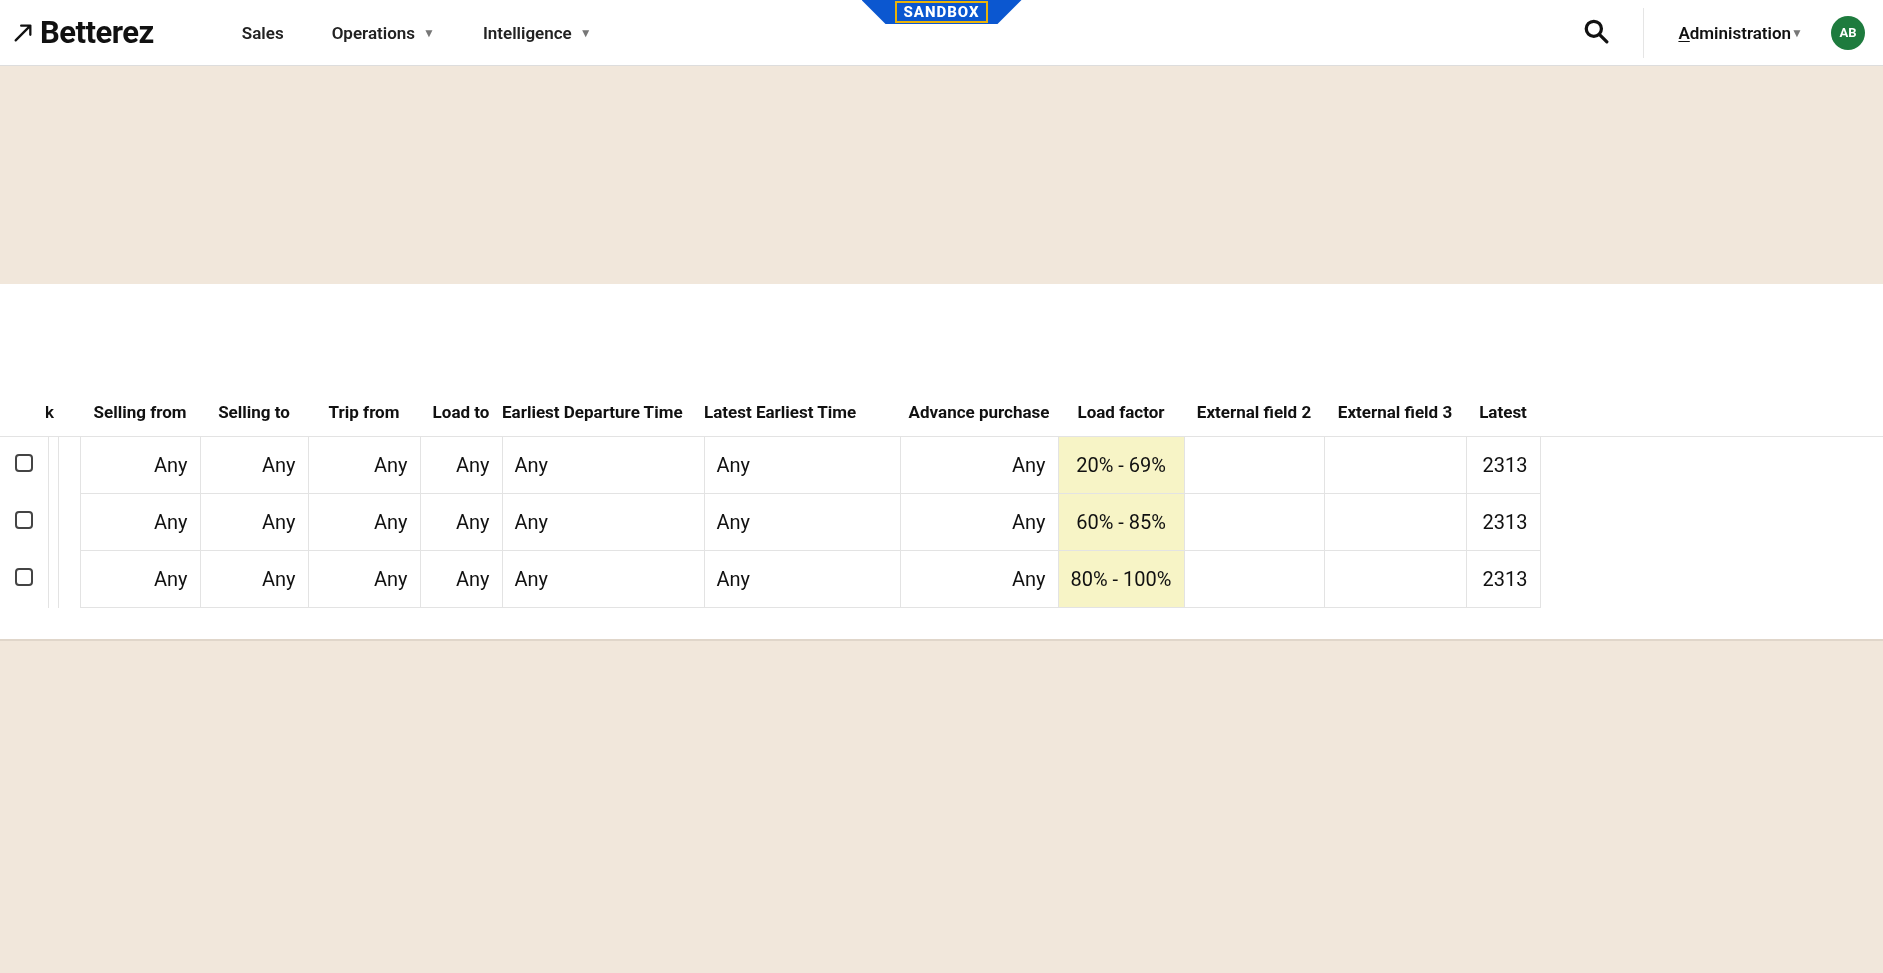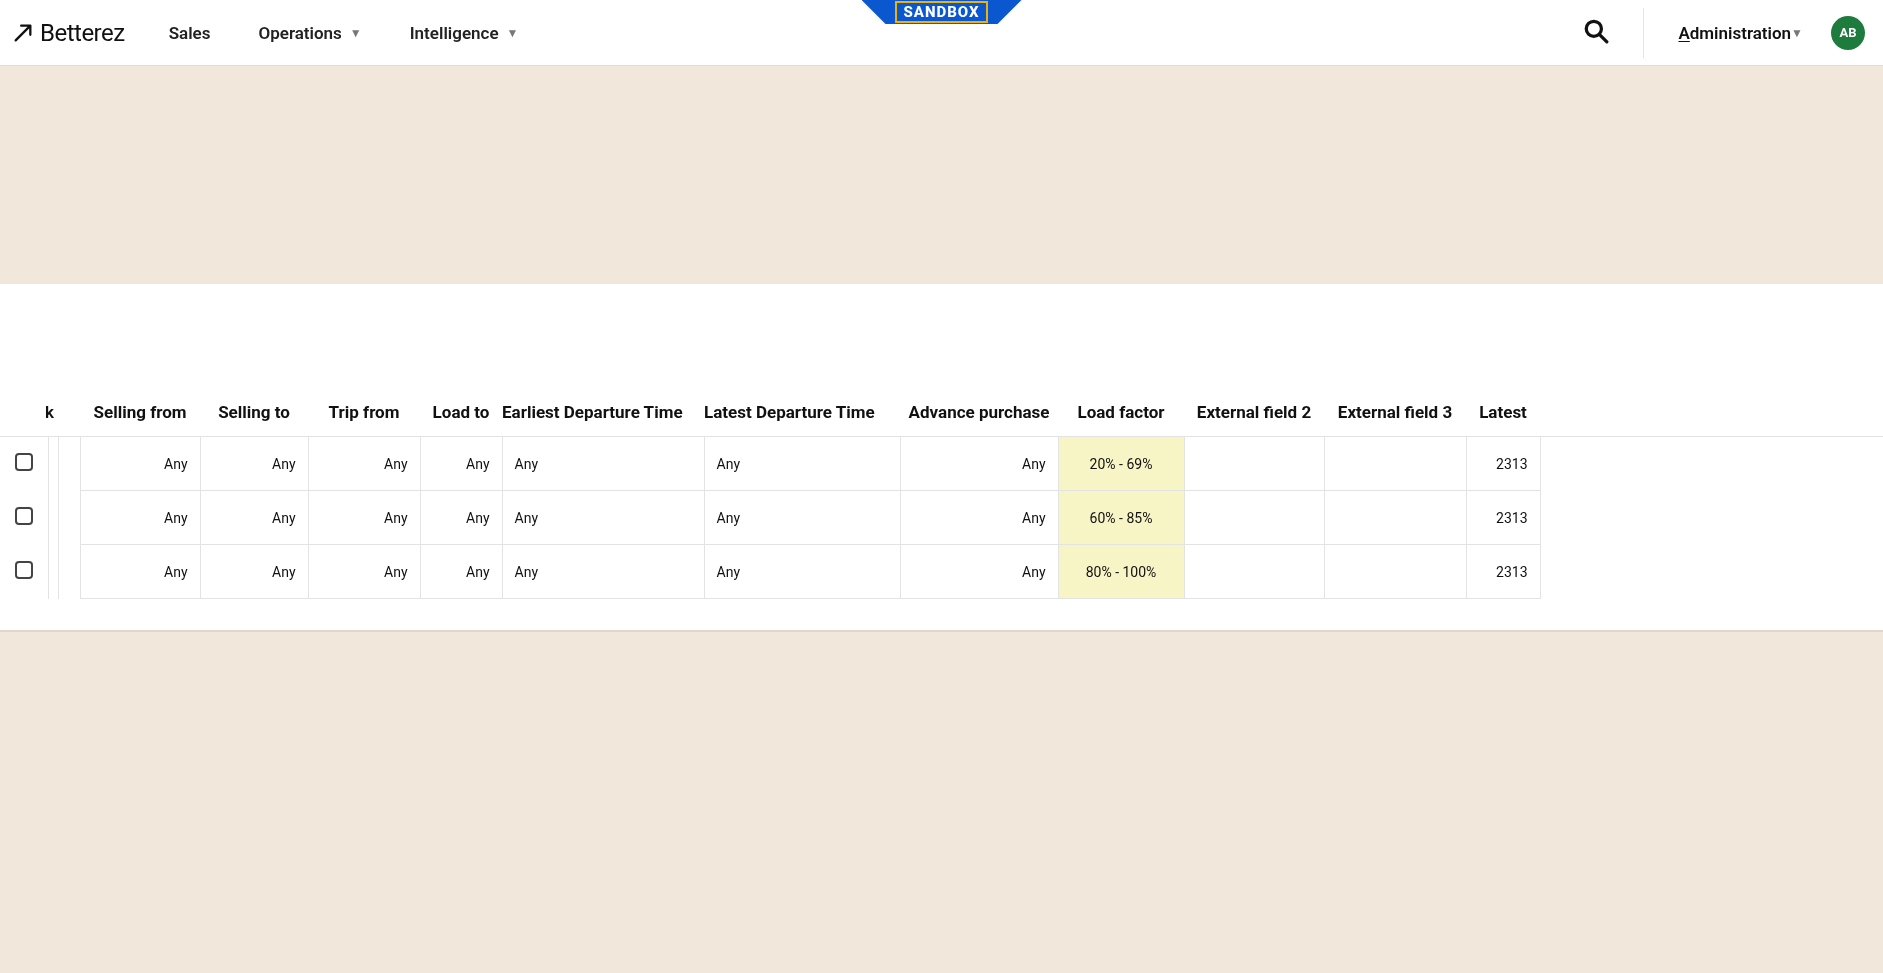--- a/index.html
+++ b/index.html
@@ -25,28 +25,29 @@
   .logo-wrap {
     display: flex;
     align-items: center;
     gap: 6px;
     margin-right: 44px;
   }
   .logo-mark {
     width: 22px; height: 22px;
   }
   .logo-text {
-    font-weight: 400;
-    font-size: 24px;
+    font-weight: 700;
+    font-size: 31px;
     letter-spacing: -0.5px;
   }
   .main-nav {
     display: flex;
     align-items: center;
     gap: 48px;
+    margin-left: 44px;
   }
   .nav-item {
     display: flex;
     align-items: center;
     gap: 8px;
     font-weight: 600;
     font-size: 17px;
     color: #222;
     cursor: pointer;
   }
@@ -141,21 +142,21 @@
     padding: 10px 8px 14px;
     border-bottom: 1px solid #e3e3e3;
     white-space: nowrap;
   }
   thead th.left-th { text-align: left; padding-left: 0; }
   thead th.k-th { text-align: right; padding-right: 4px; font-weight: 600; }
 
   tbody td {
     border: 1px solid #e3e3e3;
     padding: 16px 12px;
-    font-size: 14px;
+    font-size: 20px;
     text-align: right;
     height: 54px;
     vertical-align: middle;
   }
   tbody td.chk {
     border: none;
     border-right: 1px solid #e3e3e3;
     text-align: center;
     padding: 0;
   }
@@ -258,21 +259,21 @@
       </colgroup>
       <thead>
         <tr>
           <th colspan="2" class="k-th">k</th>
           <th></th>
           <th>Selling from</th>
           <th>Selling to</th>
           <th>Trip from</th>
           <th>Load to</th>
           <th class="left-th">Earliest Departure Time</th>
-          <th class="left-th">Latest Departure Time</th>
+          <th class="left-th">Latest Earliest Time</th>
           <th>Advance purchase</th>
           <th>Load factor</th>
           <th>External field 2</th>
           <th>External field 3</th>
           <th>Latest</th>
           <th></th>
         </tr>
       </thead>
       <tbody id="tbody">
           <tr>

